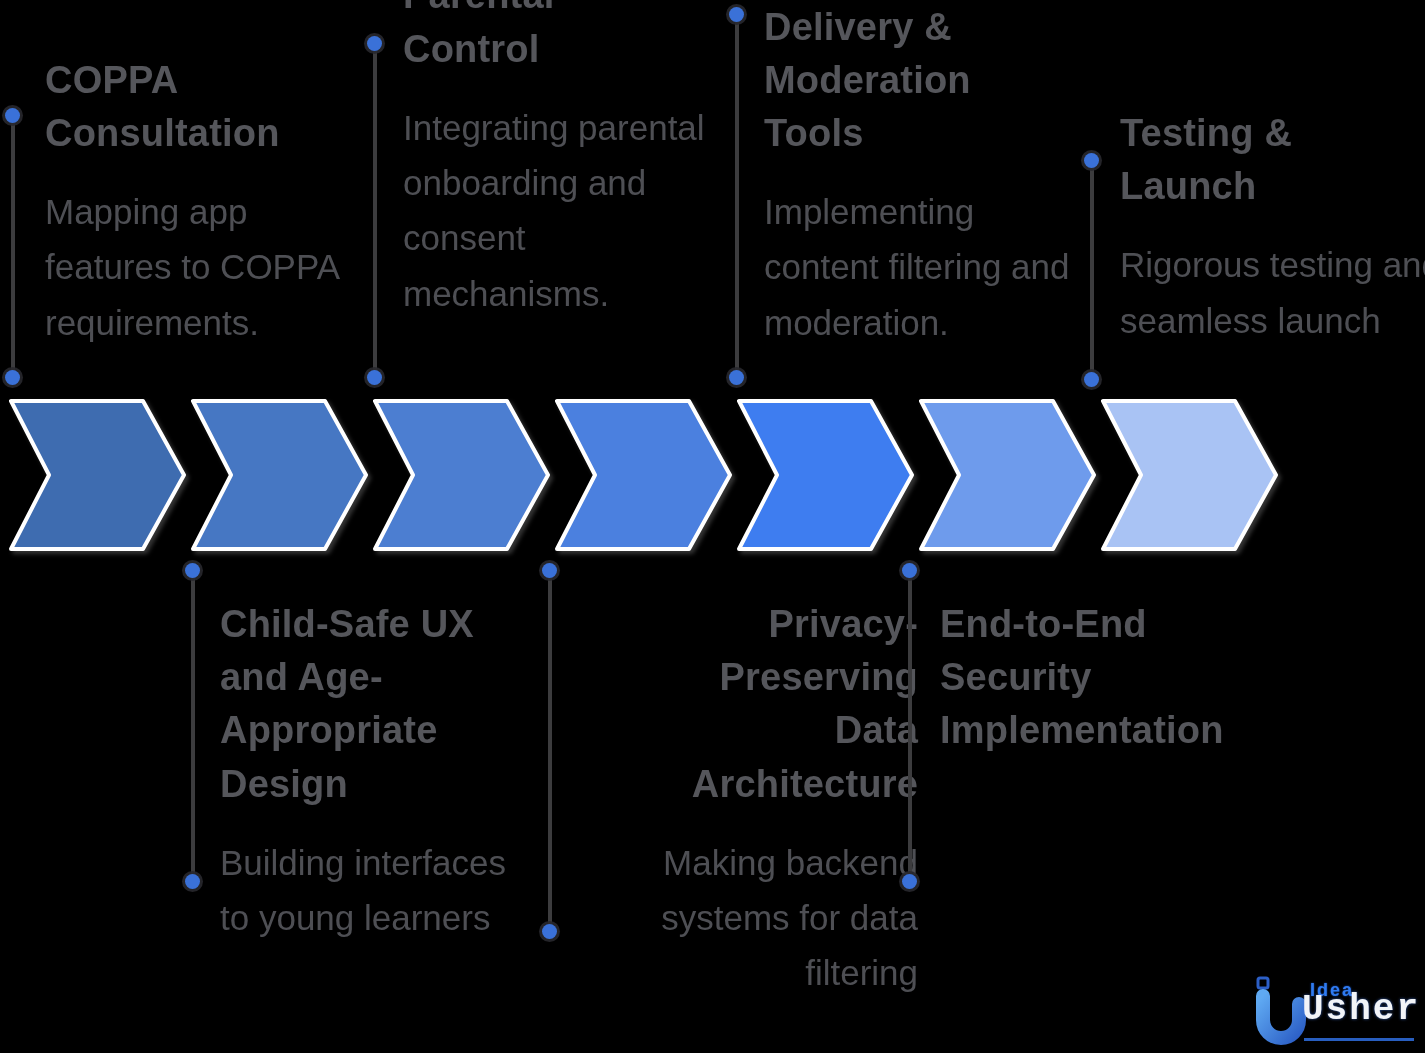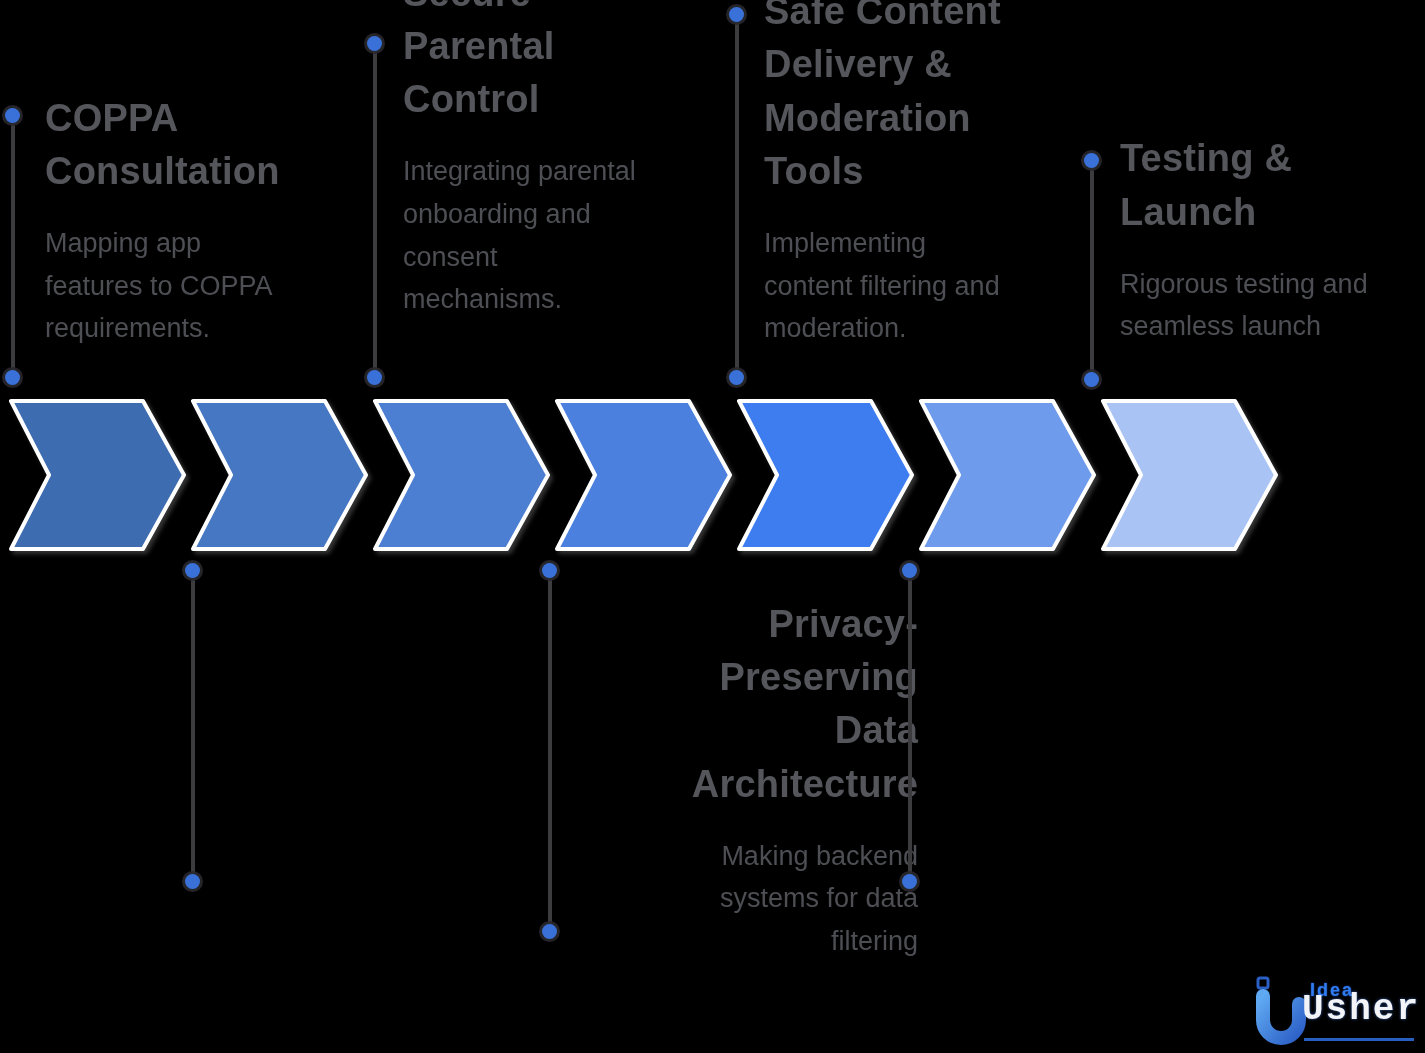--- a/index.html
+++ b/index.html
@@ -20,21 +20,21 @@
   }
   .dot.d-top{top:-7px;}
   .dot.d-bottom{bottom:-7px;}
   
   .txt{position:absolute;width:340px;}
   .txt h3{
     margin:0;font-size:38px;font-weight:700;color:#55565b;
     line-height:1.40;white-space:pre-line;letter-spacing:0.2px;
   }
   .txt p{
-    margin:24px 0 0;font-size:27px;font-weight:400;color:#4e4f54;
+    margin:24px 0 0;font-size:35px;font-weight:400;color:#4e4f54;
     line-height:1.58;white-space:pre-line;
   }
   
   .logo{position:absolute;left:1250px;top:974px;width:168px;height:74px;}
   .logo svg{position:absolute;left:0;top:0;}
   .logo-idea{
     position:absolute;left:60px;top:6px;font-size:18px;font-weight:700;
     color:#2f7bf0;letter-spacing:2px;text-shadow:0 0 2px #1b4db0;
   }
   .logo-usher{
@@ -82,20 +82,28 @@
 Consultation</h3>
     <p>Mapping app
 features to COPPA
 requirements.</p>
   </div>
 
   <div class="vline" style="left:191px;top:570px;height:312px;">
     <span class="dot d-top"></span>
     <span class="dot d-bottom"></span>
   </div>
+  <div class="txt" style="left:220px;top:598px;">
+    <h3>Child-Safe UX
+and Age-
+Appropriate
+Design</h3>
+    <p>Building interfaces
+to young learners</p>
+  </div>
 
   <div class="vline" style="left:373px;top:43px;height:335px;">
     <span class="dot d-top"></span>
     <span class="dot d-bottom"></span>
   </div>
   <div class="txt" style="left:403px;bottom:732px;margin-top:8px;">
     <h3>Secure
 Parental
 Control</h3>
     <p>Integrating parental
@@ -130,20 +138,23 @@
     <p>Implementing
 content filtering and
 moderation.</p>
   </div>
 
   <div class="vline" style="left:908px;top:570px;height:312px;">
     <span class="dot d-top"></span>
     <span class="dot d-bottom"></span>
   </div>
   <div class="txt" style="left:940px;top:598px;">
+    <h3>End-to-End
+Security
+Implementation</h3>
   </div>
 
   <div class="vline" style="left:1090px;top:160px;height:220px;">
     <span class="dot d-top"></span>
     <span class="dot d-bottom"></span>
   </div>
   <div class="txt" style="left:1120px;bottom:705px;">
     <h3>Testing &amp;
 Launch</h3>
     <p>Rigorous testing and

